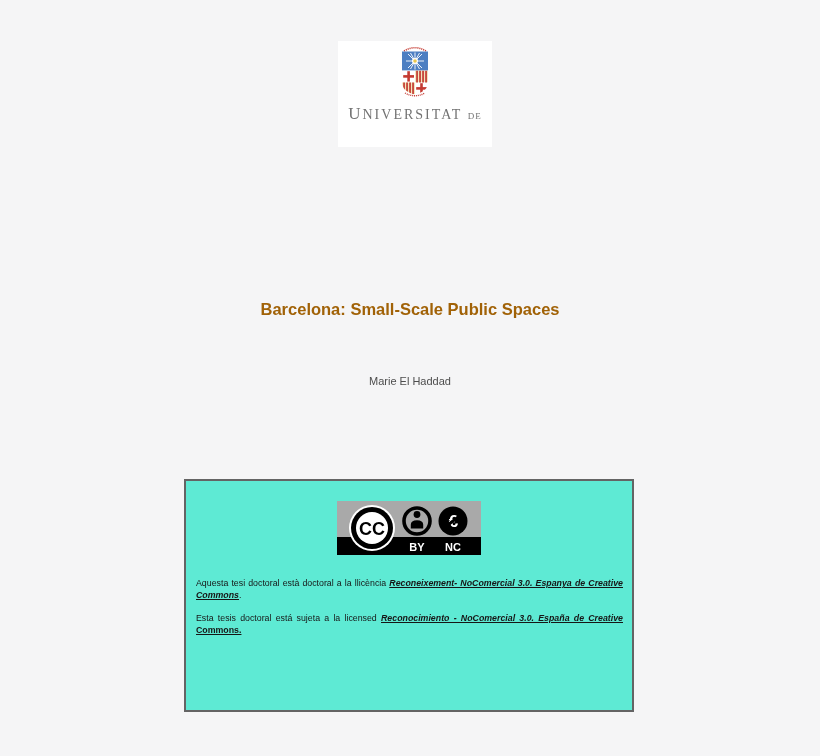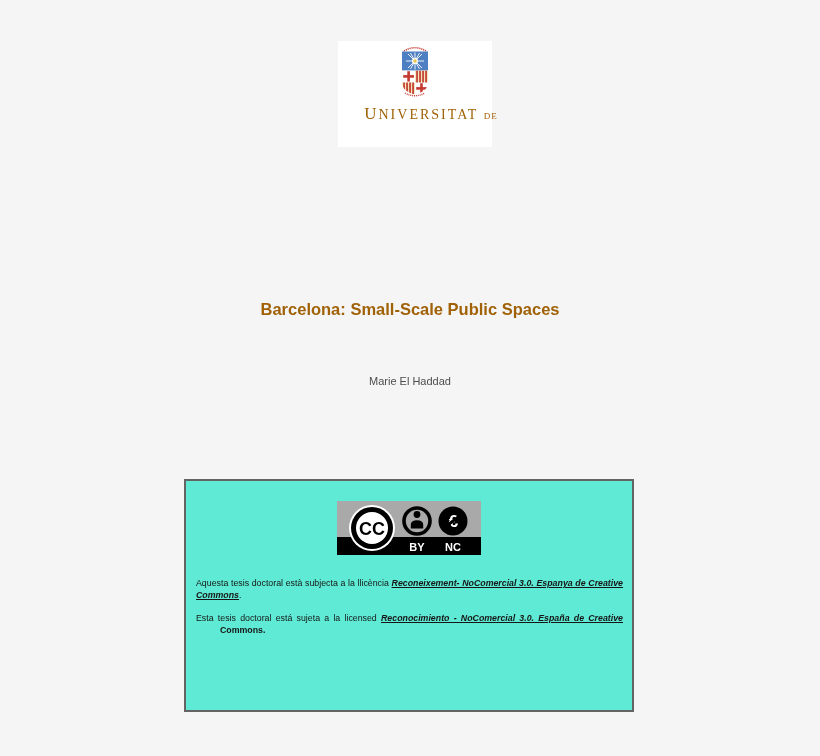--- a/index.html
+++ b/index.html
@@ -12,22 +12,22 @@
     color:#1a1a1a;
   }
 
   
   .logo-plate{
     position:absolute;left:338px;top:41px;width:154px;height:106px;
     background:#ffffff;
   }
   .crest{position:absolute;top:2px;left:50%;transform:translateX(-50%);}
   .wordmark-1{
-    position:absolute;top:63px;left:16px;width:100%;text-align:center;
-    font-family:"Liberation Serif",serif;color:#a16207;
+    position:absolute;top:63px;left:0;width:100%;text-align:center;
+    font-family:"Liberation Serif",serif;color:#737373;
     font-size:14px;letter-spacing:2px;white-space:nowrap;
   }
   .wordmark-1 .initial{font-size:17px;}
   .wordmark-1 .small-de{font-size:9px;letter-spacing:1px;}
   .wordmark-2{
     position:absolute;top:79px;left:0;width:100%;text-align:center;
     font-family:"Liberation Serif",serif;color:#3a3a3a;
     font-size:20px;letter-spacing:2.5px;white-space:nowrap;
   }
 
@@ -50,21 +50,21 @@
   }
   .cc-badge{display:block;margin:20px auto 0 auto;}
   .license-text{
     margin:23px 9px 0 10px;
     font-size:8.8px;line-height:11.6px;
     text-align:justify;
     color:#161616;
   }
   .license-text p{margin:0 0 12px 0;}
   .lic-link{font-weight:bold;font-style:italic;text-decoration:underline;cursor:pointer;}
-  .lic-link2{font-weight:bold;cursor:pointer;margin-left:24px;}
+  .lic-link2{font-weight:bold;text-decoration:underline;cursor:pointer;}
 </style>
 </head>
 <body>
 
 <div class="logo-plate">
 
   <svg class="crest" width="34" height="56" viewBox="0 0 34 56">
 
     <path d="M6,8 Q17,1.5 28,8" fill="none" stroke="#c43a31" stroke-width="1.6" stroke-dasharray="1.1 0.9"></path>
 
@@ -145,18 +145,18 @@
       <circle cx="116" cy="20" r="14.5" fill="#000000"></circle>
       <text x="116.5" y="26" text-anchor="middle" font-family="Liberation Sans, sans-serif" font-size="17" font-weight="bold" fill="#ffffff">€</text>
       <line x1="105" y1="28.5" x2="127" y2="11.5" stroke="#000000" stroke-width="3"></line>
     </g>
 
     <text x="80" y="49.5" text-anchor="middle" font-family="Liberation Sans, sans-serif" font-size="11" font-weight="bold" fill="#ffffff">BY</text>
     <text x="116" y="49.5" text-anchor="middle" font-family="Liberation Sans, sans-serif" font-size="11" font-weight="bold" fill="#ffffff">NC</text>
   </svg>
 
   <div class="license-text">
-    <p><span>Aquesta tesis doctoral està subjecta a la llicència </span><span class="lic-link">Reconeixement- NoComercial 3.0. Espanya de Creative Commons</span><span>.</span></p>
+    <p><span>Aquesta tesi doctoral està doctoral a la llicència </span><span class="lic-link">Reconeixement- NoComercial 3.0. Espanya de Creative Commons</span><span>.</span></p>
 
     <p><span>Esta tesis doctoral está sujeta a la licensed </span><span class="lic-link">Reconocimiento - NoComercial 3.0.  España de Creative </span><span class="lic-link2">Commons.</span><span></span></p>
 
   </div>
 </div>
 
 </body></html>

